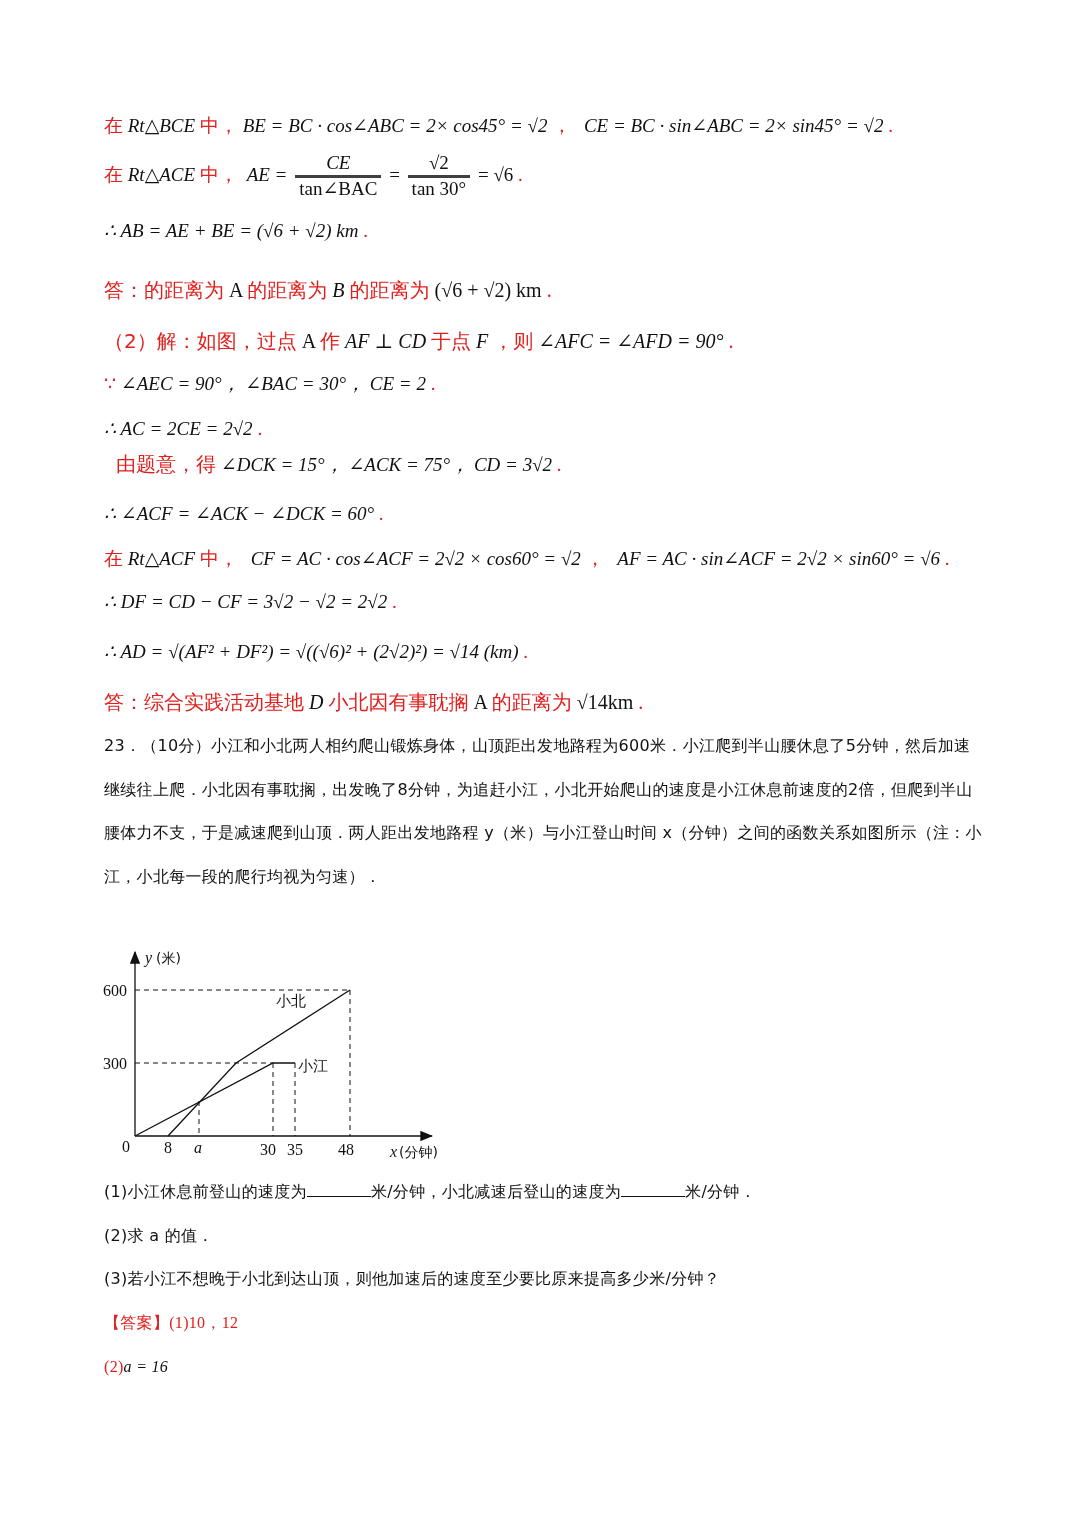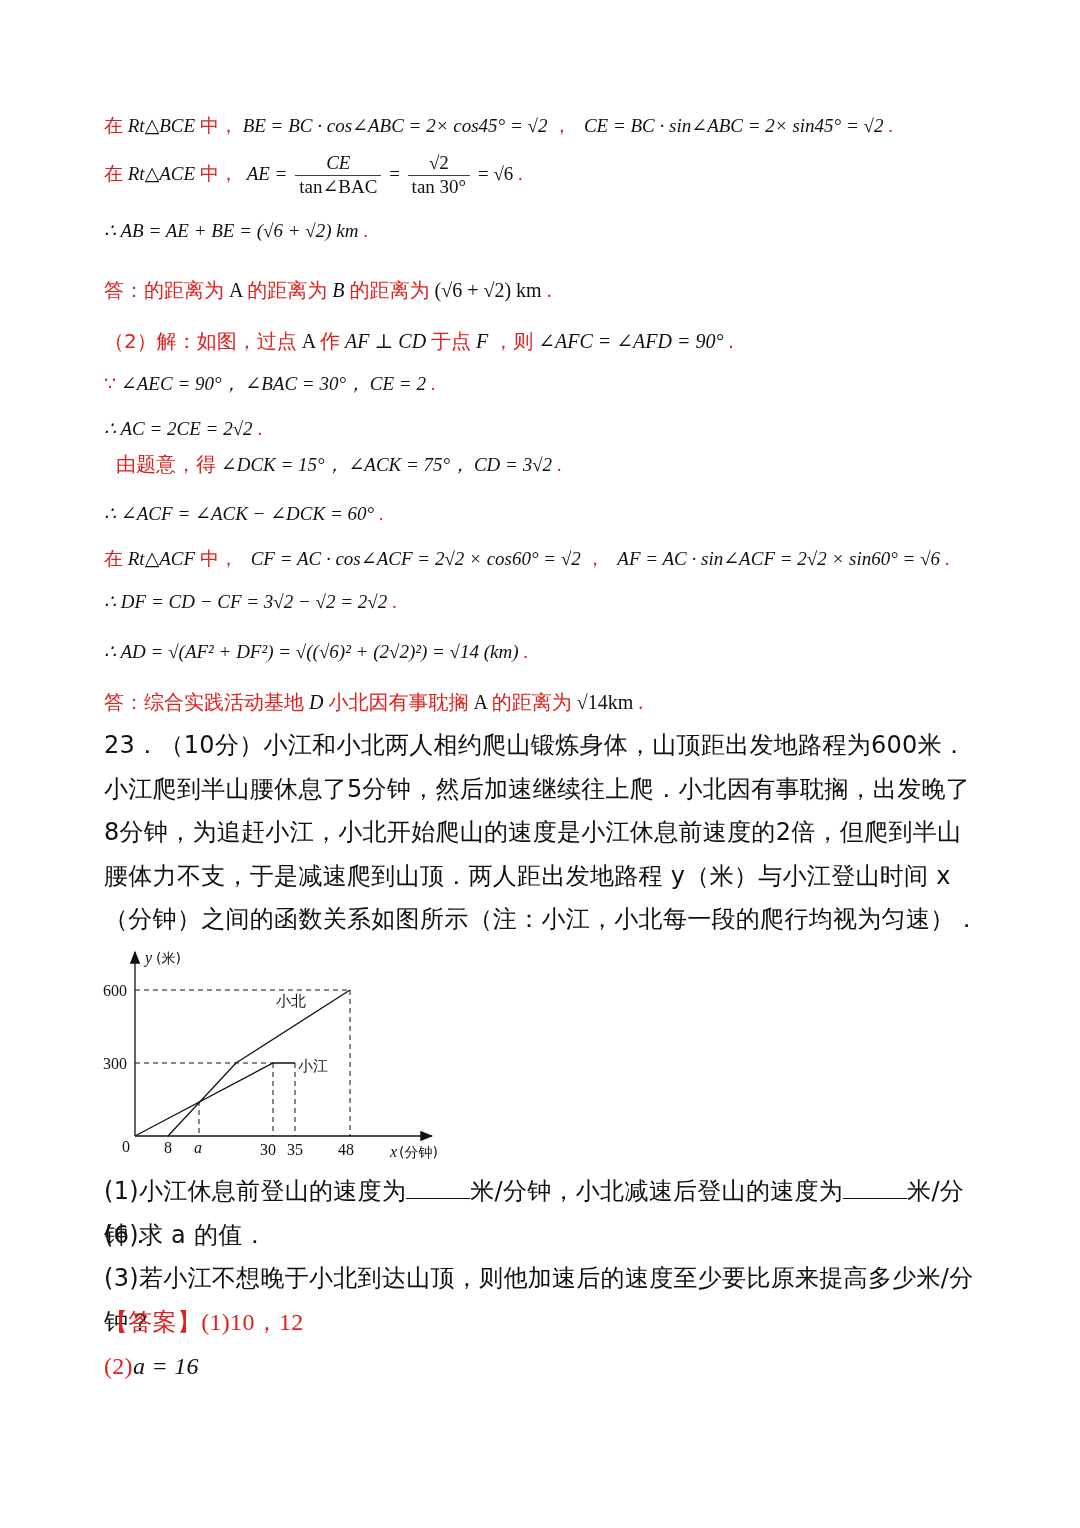--- a/index.html
+++ b/index.html
@@ -2,24 +2,24 @@
 <html><head>
 <meta charset="utf-8">
 <style>
   html, body { margin: 0; padding: 0; background: #ffffff; }
   body { width: 1080px; height: 1528px; position: relative; overflow: hidden;
          font-family: "Liberation Serif", "DejaVu Serif", serif; color: #111; }
   .line { position: absolute; left: 104px; font-size: 19px; white-space: nowrap; line-height: 1.2; }
   .red { color: #e0201e; }
   .m { font-style: italic; }
   .zh { font-family: "DejaVu Sans", sans-serif; font-size: 19px; }
-  .para { position: absolute; left: 104px; width: 880px; font-size: 24px; line-height: 43.5px;
+  .para { position: absolute; left: 104px; width: 880px; font-size: 16px; line-height: 43.5px;
           font-family: "DejaVu Sans", sans-serif; letter-spacing: 0.3px; }
   .frac { display: inline-block; vertical-align: middle; text-align: center; margin: 0 3px; }
-  .frac .num { display: block; border-bottom: 1px solid #404040; padding: 0 4px; }
+  .frac .num { display: block; border-bottom: 3px solid #404040; padding: 0 4px; }
   .frac .den { display: block; padding: 0 4px; }
   .chart { position: absolute; left: 95px; top: 940px; }
   .blank { display: inline-block; width: 64px; border-bottom: 1px solid #111; height: 18px; vertical-align: baseline; }
 </style>
 </head>
 <body>
 
 <div class="line" style="top:114px;">
   <span class="red zh">在</span>
   <span class="m">Rt△BCE</span>
@@ -166,21 +166,21 @@
     <text x="390" y="1157" font-style="italic">x</text>
     <text x="399" y="1157" font-family="DejaVu Sans, sans-serif" font-size="14">(分钟)</text>
     <text x="276" y="1006" font-family="DejaVu Sans, sans-serif" font-size="15">小北</text>
     <text x="298" y="1071" font-family="DejaVu Sans, sans-serif" font-size="15">小江</text>
   </g>
 </svg>
 
 <div class="para" style="top:1170px;">
   <span>(1)小江休息前登山的速度为</span><span class="blank"></span><span>米/分钟，小北减速后登山的速度为</span><span class="blank"></span><span>米/分钟．</span>
 </div>
-<div class="para" style="top:1214px;">(6)求 a 的值．</div>
+<div class="para" style="top:1214px;">(2)求 a 的值．</div>
 <div class="para" style="top:1257px;">(3)若小江不想晚于小北到达山顶，则他加速后的速度至少要比原来提高多少米/分钟？</div>
 
 <div class="para red" style="top:1301px;">
   <span>【答案】</span><span style="font-family:'Liberation Serif',serif">(1)10，12</span>
 </div>
 <div class="para" style="top:1345px;font-family:'Liberation Serif',serif;">
   <span class="red">(2)</span><span class="m">a = 16</span>
 </div>
 
 </body></html>

